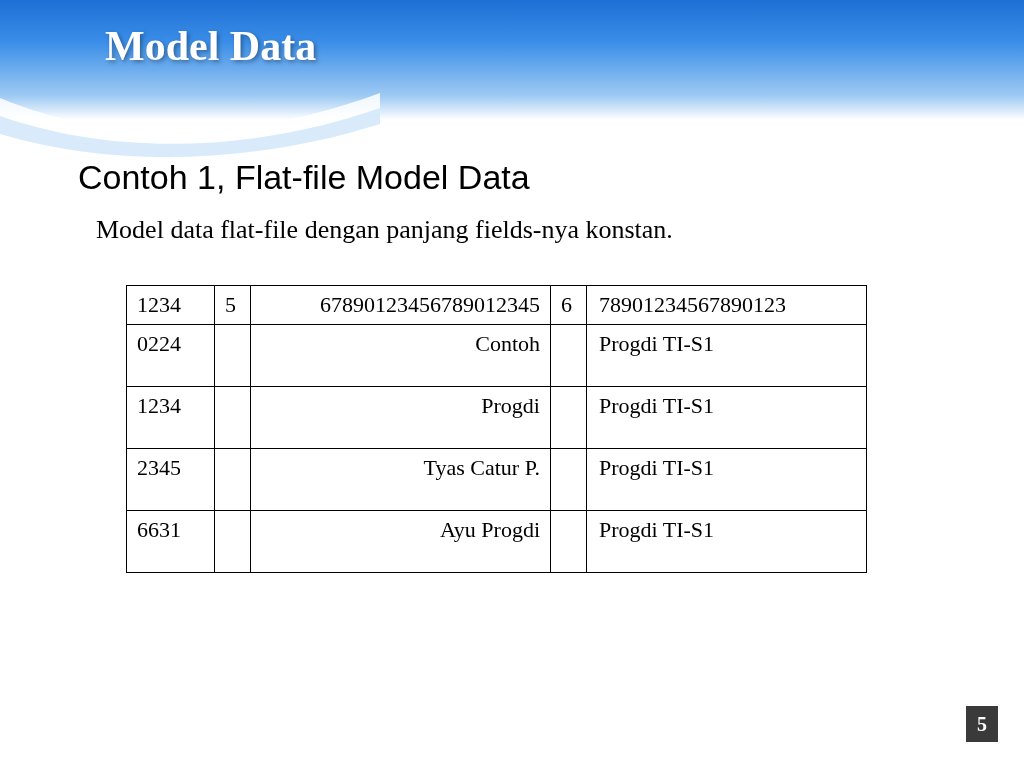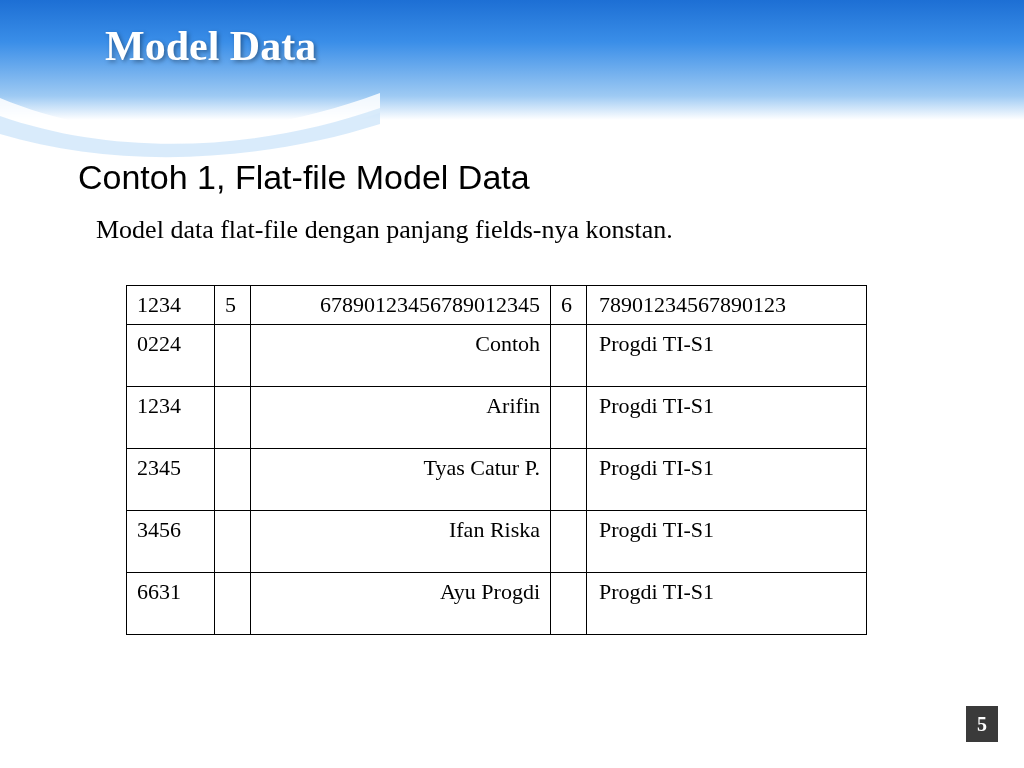--- a/index.html
+++ b/index.html
@@ -117,35 +117,28 @@
       <tr class="body-row">
         <td class="c1">0224</td>
         <td class="c2"></td>
         <td class="c3">Contoh</td>
         <td class="c4"></td>
         <td class="c5">Progdi TI-S1</td>
       </tr>
       <tr class="body-row">
         <td class="c1">1234</td>
         <td class="c2"></td>
-        <td class="c3">Arifin</td>
+        <td class="c3">Progdi</td>
         <td class="c4"></td>
         <td class="c5">Progdi TI-S1</td>
       </tr>
       <tr class="body-row">
         <td class="c1">2345</td>
         <td class="c2"></td>
         <td class="c3">Tyas Catur P.</td>
-        <td class="c4"></td>
-        <td class="c5">Progdi TI-S1</td>
-      </tr>
-      <tr class="body-row">
-        <td class="c1">3456</td>
-        <td class="c2"></td>
-        <td class="c3">Ifan Riska</td>
         <td class="c4"></td>
         <td class="c5">Progdi TI-S1</td>
       </tr>
       <tr class="body-row">
         <td class="c1">6631</td>
         <td class="c2"></td>
         <td class="c3">Ayu Progdi</td>
         <td class="c4"></td>
         <td class="c5">Progdi TI-S1</td>
       </tr>

